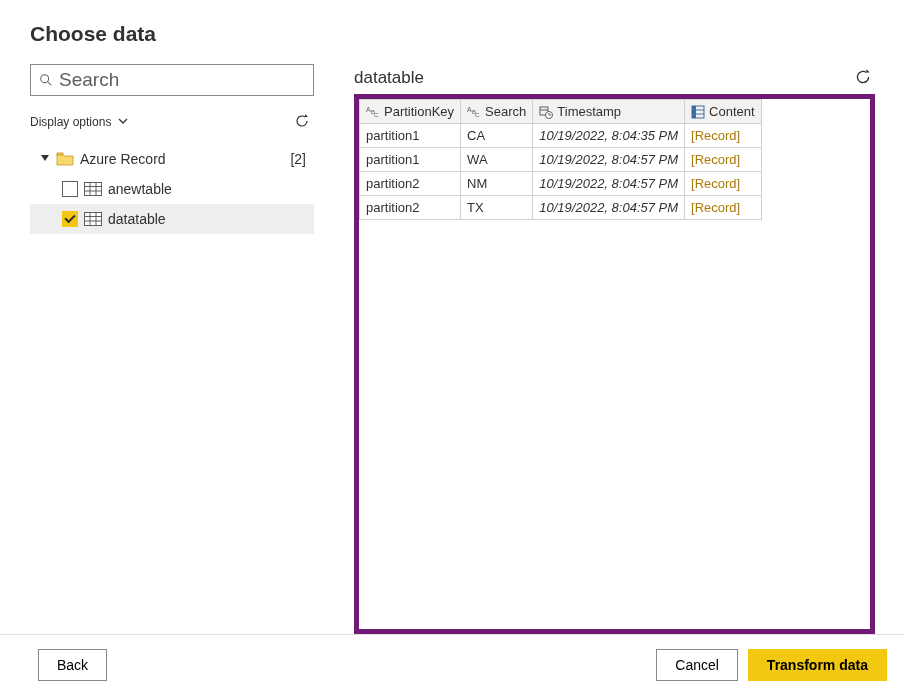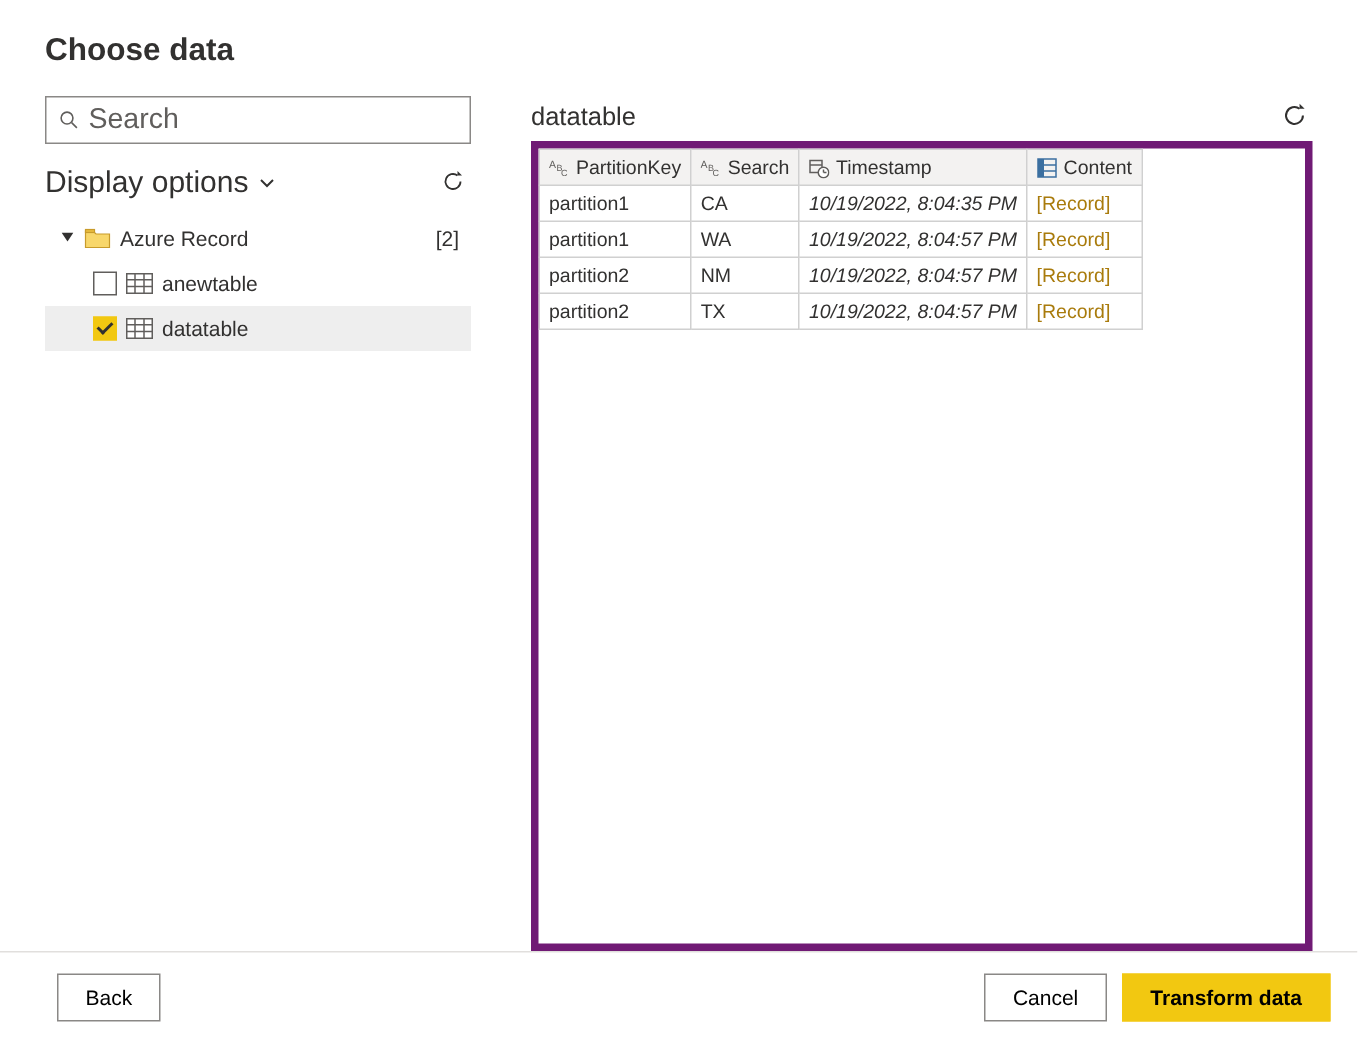--- a/index.html
+++ b/index.html
@@ -56,21 +56,21 @@
       display: flex;
       align-items: center;
       justify-content: space-between;
       height: 32px;
       margin-bottom: 6px;
     }
     .display-options {
       display: flex;
       align-items: center;
       gap: 6px;
-      font-size: 20px;
+      font-size: 12px;
       color: #323130;
       cursor: pointer;
     }
     .refresh-btn {
       width: 24px;
       height: 24px;
       display: flex;
       align-items: center;
       justify-content: center;
       cursor: pointer;

